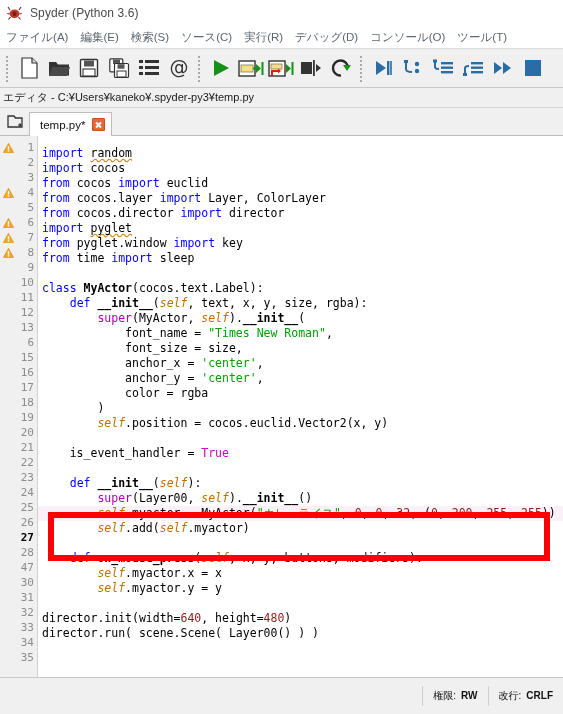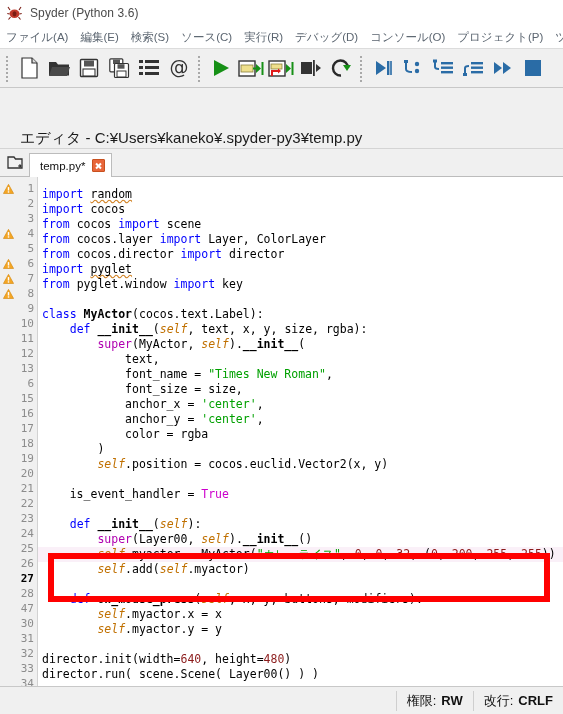--- a/index.html
+++ b/index.html
@@ -78,26 +78,25 @@
     display: flex; align-items: center; justify-content: center;
     flex: 0 0 auto;
     cursor: default;
   }
 
   
   .pane-title {
     height: 20px;
     background: #f0f0f0;
     display: flex; align-items: center;
-    padding-left: 20px;
-    font-size: 15px;
+    padding-left: 3px;
+    font-size: 11px;
     color: #1a1a1a;
     border-bottom: 1px solid #d4d4d4;
     flex: 0 0 auto;
-    margin-top: 41px;
   }
 
   
   .tabbar {
     height: 28px;
     background: #f0f0f0;
     display: flex; align-items: flex-end;
     flex: 0 0 auto;
     padding-left: 4px;
     border-bottom: 1px solid #bcbcbc;
@@ -204,27 +203,27 @@
   
   .red-box {
     position: absolute;
     border: 6px solid #ff0000;
     pointer-events: none;
     z-index: 5;
   }
 
   
   .statusbar {
-    height: 28px;
+    height: 37px;
     background: #f0f0f0;
     border-top: 1px solid #c8c8c8;
     display: flex; align-items: center;
     justify-content: flex-end;
     flex: 0 0 auto;
-    font-size: 13px;
+    font-size: 10px;
     color: #111;
   }
   .status-cell {
     padding: 0 10px;
     border-left: 1px solid #cfcfcf;
     line-height: 20px;
     height: 20px;
     display: flex; align-items: center;
     white-space: nowrap;
   }
@@ -247,21 +246,20 @@
   </div>
 
   <div class="menubar">
     <div class="menu-item">ファイル(A)</div>
     <div class="menu-item">編集(E)</div>
     <div class="menu-item">検索(S)</div>
     <div class="menu-item">ソース(C)</div>
     <div class="menu-item">実行(R)</div>
     <div class="menu-item">デバッグ(D)</div>
     <div class="menu-item">コンソール(O)</div>
-    <div class="menu-item">プロジェクト(P)</div>
     <div class="menu-item">ツール(T)</div>
   </div>
 
   <div class="toolbar">
     <div class="tb-grip"></div>
 
     <div class="tb-btn">
       <svg width="21" height="22" viewBox="0 0 21 22">
         <path d="M3 1 h10 l5 5 v15 h-15 z" fill="#ffffff" stroke="#333" stroke-width="1.2"></path>
         <path d="M13 1 v5 h5" fill="#dddddd" stroke="#333" stroke-width="1.2"></path>
@@ -560,30 +558,30 @@
           <div class="gline">
             <span>34</span>
           </div>
           <div class="gline">
             <span>35</span>
           </div>
         </div>
       <div class="code-lines" id="codelines">
           <div class="cline"><span class="kw">import</span><span> </span><span class="sq">random</span></div>
           <div class="cline"><span class="kw">import</span><span> cocos</span></div>
-          <div class="cline"><span class="kw">from</span><span> cocos </span><span class="kw">import</span><span> scene</span></div>
+          <div class="cline"><span class="kw">from</span><span> cocos </span><span class="kw">import</span><span> euclid</span></div>
           <div class="cline"><span class="kw">from</span><span> cocos.layer </span><span class="kw">import</span><span> Layer, ColorLayer</span></div>
           <div class="cline"><span class="kw">from</span><span> cocos.director </span><span class="kw">import</span><span> director</span></div>
           <div class="cline"><span class="kw">import</span><span> </span><span class="sq">pyglet</span></div>
           <div class="cline"><span class="kw">from</span><span> pyglet.window </span><span class="kw">import</span><span> key</span></div>
+          <div class="cline"><span class="kw">from</span><span> time </span><span class="kw">import</span><span> sleep</span></div>
           <div class="cline">&nbsp;</div>
           <div class="cline"><span class="kw">class</span><span> </span><span class="cls">MyActor</span><span>(cocos.text.Label):</span></div>
           <div class="cline"><span>    </span><span class="kw">def</span><span> </span><span class="fn">__init__</span><span>(</span><span class="self">self</span><span>, text, x, y, size, rgba):</span></div>
           <div class="cline"><span>        </span><span class="kw2">super</span><span>(MyActor, </span><span class="self">self</span><span>).</span><span class="fn">__init__</span><span>(</span></div>
-          <div class="cline"><span>            text,</span></div>
           <div class="cline"><span>            font_name = </span><span class="str">"Times New Roman"</span><span>,</span></div>
           <div class="cline"><span>            font_size = size,</span></div>
           <div class="cline"><span>            anchor_x = </span><span class="str">'center'</span><span>,</span></div>
           <div class="cline"><span>            anchor_y = </span><span class="str">'center'</span><span>,</span></div>
           <div class="cline"><span>            color = rgba</span></div>
           <div class="cline"><span>        )</span></div>
           <div class="cline"><span>        </span><span class="self">self</span><span>.position = cocos.euclid.Vector2(x, y)</span></div>
           <div class="cline">&nbsp;</div>
           <div class="cline"><span>    is_event_handler = </span><span class="tru">True</span></div>
           <div class="cline">&nbsp;</div>

